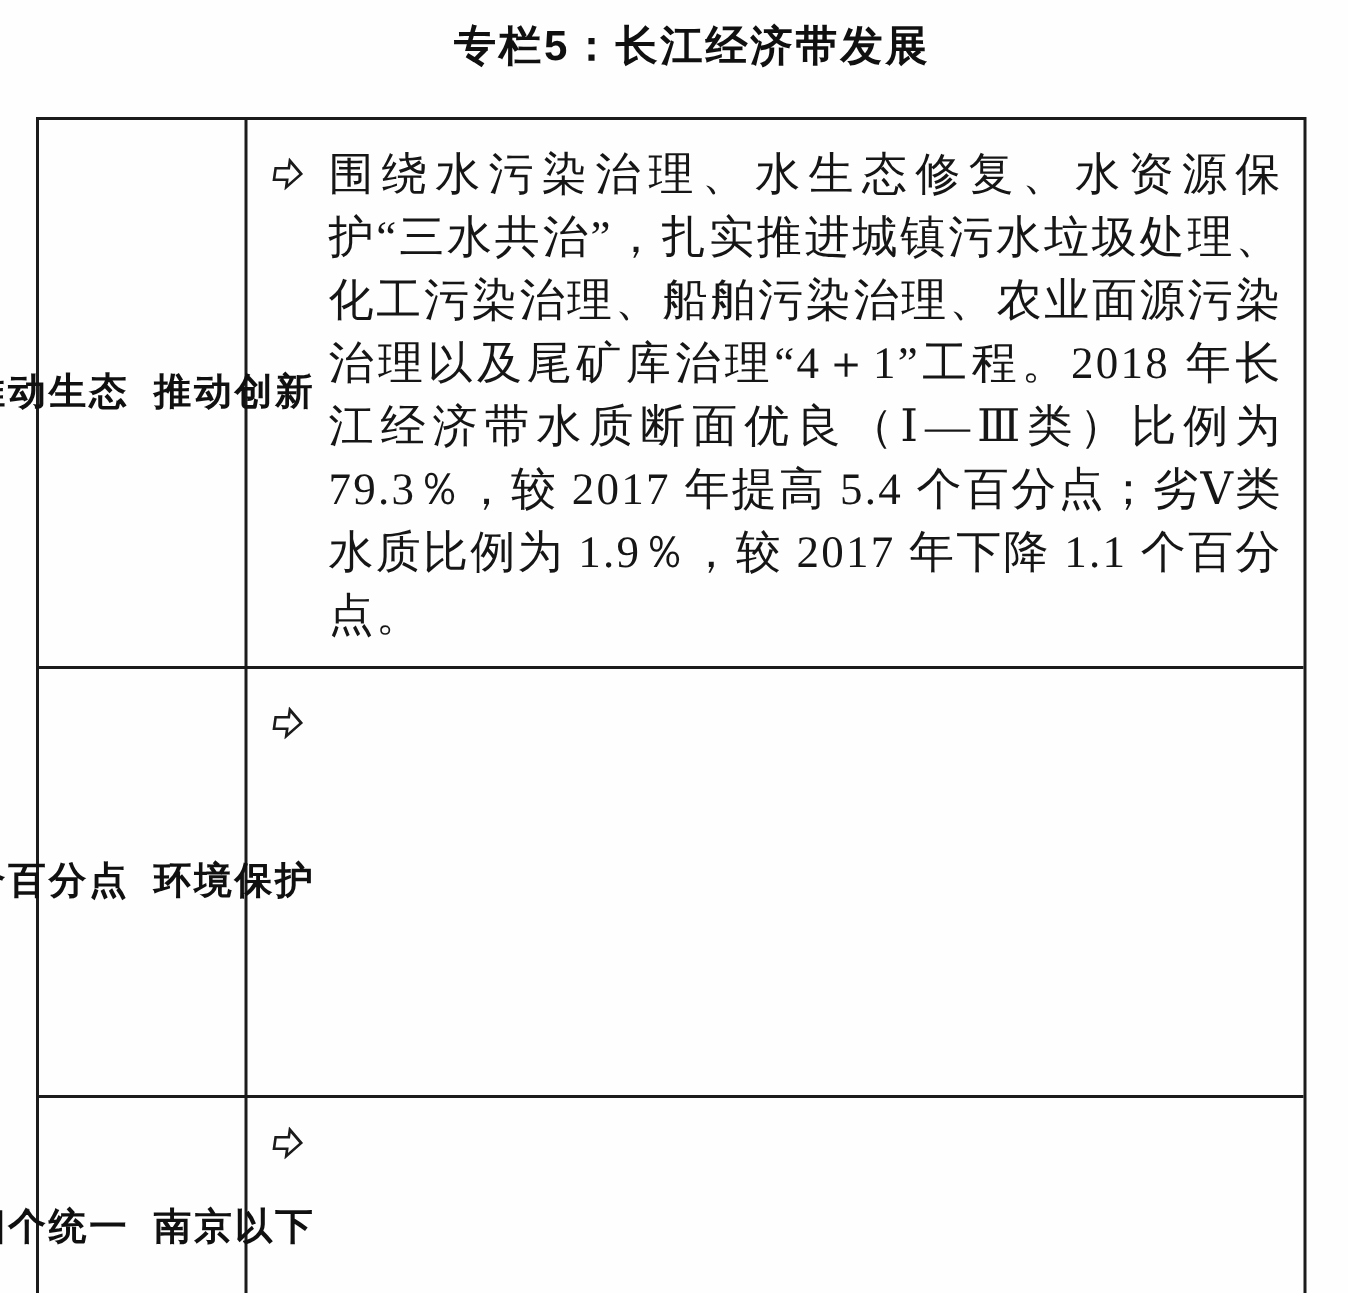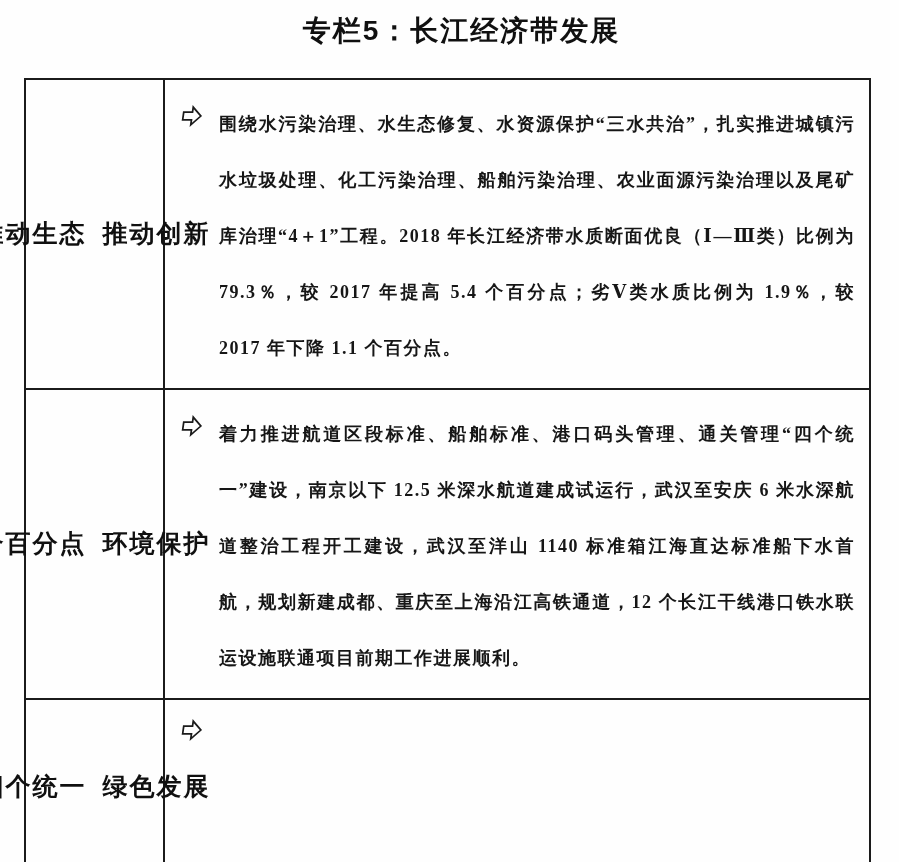--- a/index.html
+++ b/index.html
@@ -79,28 +79,27 @@
   }
   .row-3 .content-cell { padding-top: 10px; }
   .bullet {
     flex: 0 0 22px;
     margin-top: 9px;
     transform: skewX(-8deg);
   }
   .bullet svg { display: block; }
   .body-text {
     flex: 1 1 auto;
-    font-size: 18px;
-    line-height: 56px;
+    font-size: 30px;
+    line-height: 42px;
     letter-spacing: 1.5px;
     text-align: justify;
     text-align-last: left;
     text-justify: inter-character;
     color: #161616;
-    font-weight: bold;
   }
 </style>
 </head>
 <body>
 
 <div class="page">
 
   <div class="doc-title">专栏5：长江经济带发展</div>
 
   <div class="box-table">
@@ -124,28 +123,27 @@
       <div class="label-cell">
         <span class="label-line">个百分点</span>
         <span class="label-line">环境保护</span>
       </div>
       <div class="content-cell">
         <span class="bullet">
           <svg width="22" height="22" viewBox="0 0 20 20">
             <polygon points="2,6.5 10,6.5 10,2 18,10 10,18 10,13.5 2,13.5" fill="#fefefe" stroke="#1b1b1b" stroke-width="1.6" stroke-linejoin="miter"></polygon>
           </svg>
         </span>
-        <div class="body-text">着力推进航道区段标准、船舶标准、港口码头管理、通关管理“四个统一”建设，南京以下 12.5 米深水航道建成试运行，武汉至安庆 6 米水深航道整治工程开工建设，武汉至洋山 1140 标准箱江海直达标准船下水首航，规划新建成都、重庆至上海沿江高铁通道，12 个长江干线港口铁水联运设施联通项目前期工作进展顺利。</div>
       </div>
     </div>
 
     <div class="box-row row-3">
       <div class="label-cell">
         <span class="label-line">四个统一</span>
-        <span class="label-line">绿色发展</span>
+        <span class="label-line">南京以下</span>
       </div>
       <div class="content-cell">
         <span class="bullet">
           <svg width="22" height="22" viewBox="0 0 20 20">
             <polygon points="2,6.5 10,6.5 10,2 18,10 10,18 10,13.5 2,13.5" fill="#fefefe" stroke="#1b1b1b" stroke-width="1.6" stroke-linejoin="miter"></polygon>
           </svg>
         </span>
       </div>
     </div>
 

